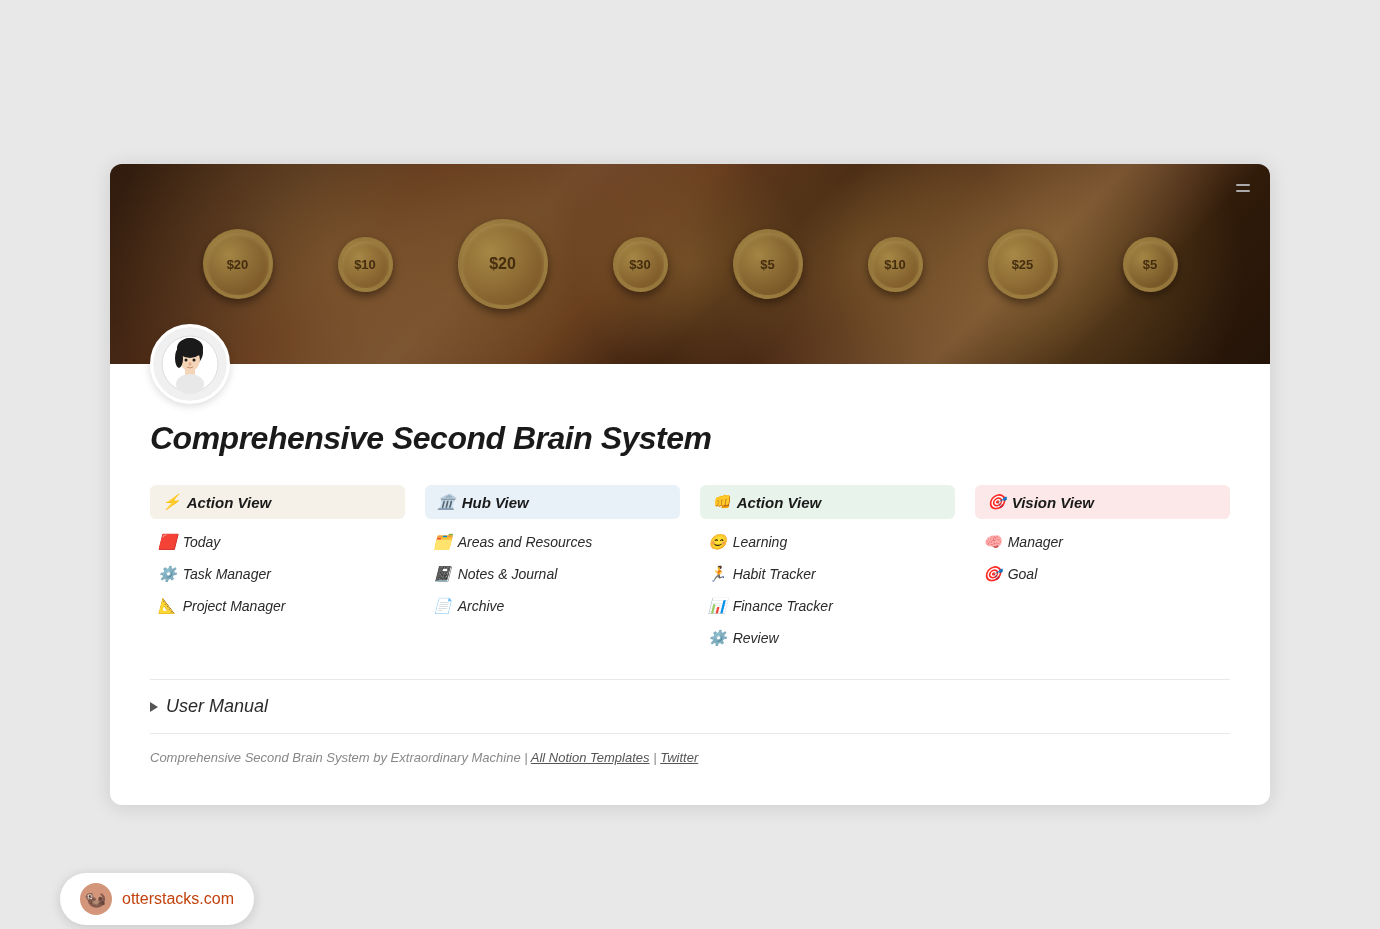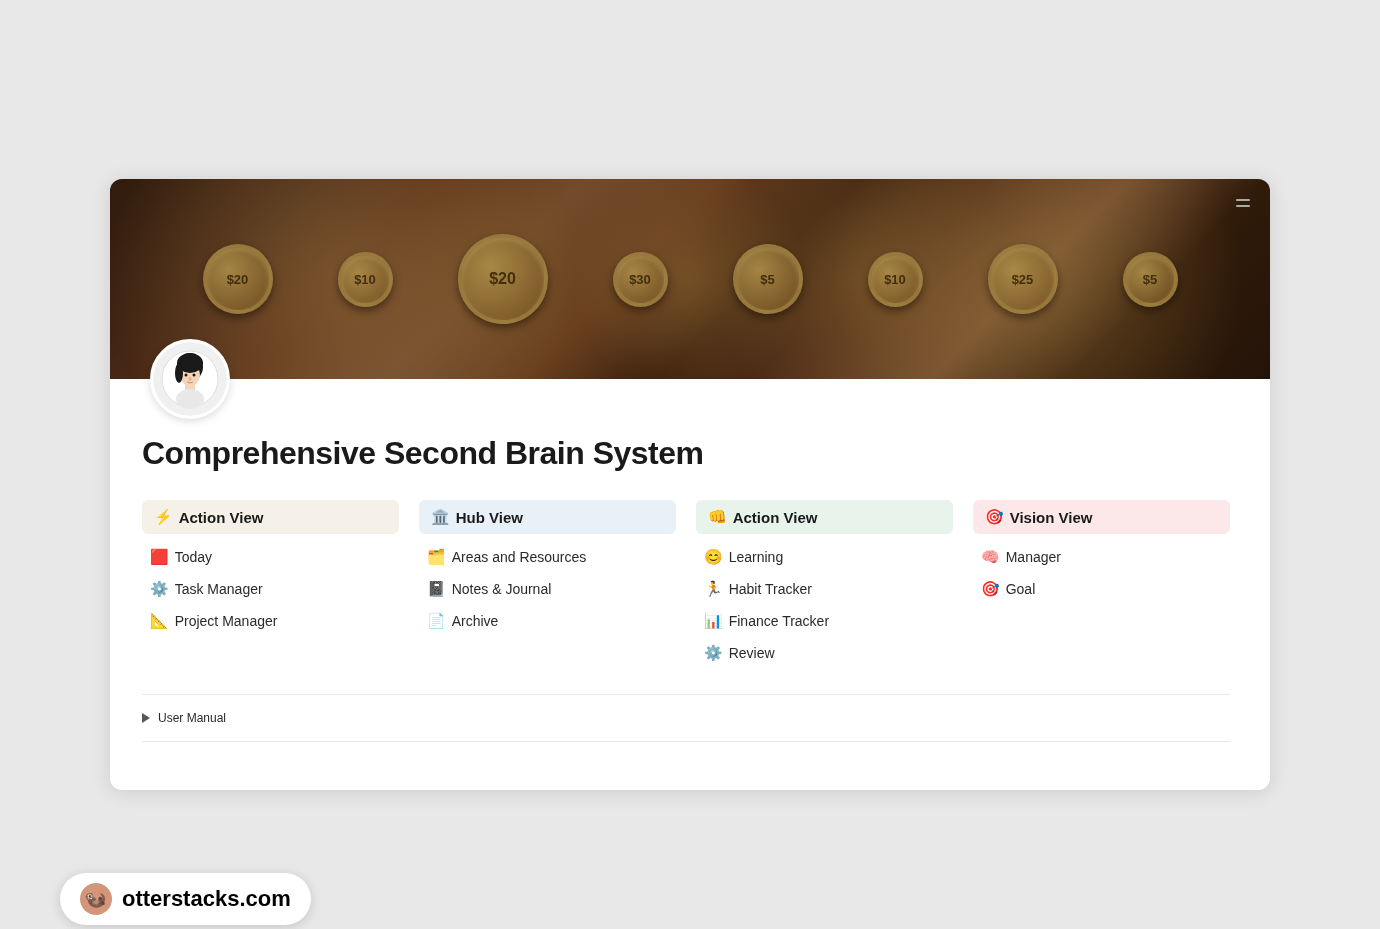--- a/index.html
+++ b/index.html
@@ -143,21 +143,22 @@
       overflow: hidden;
     }
 
     
     .person-illustration {
       width: 60px;
       height: 60px;
     }
 
     .page-content {
-      padding: 16px 40px 40px 32px;
+      padding: 16px 40px 40px 40px;
+      font-style: italic;
     }
 
     .page-title {
       font-size: 32px;
       font-weight: 800;
       color: #1a1a1a;
       margin-bottom: 28px;
       letter-spacing: -0.5px;
     }
 
@@ -213,21 +214,21 @@
       height: 1px;
       background: #e8e8e8;
       margin: 8px 0;
     }
 
     .user-manual-row {
       display: flex;
       align-items: center;
       gap: 8px;
       padding: 8px 0;
-      font-size: 12px;
+      font-size: 18px;
       color: #2a2a2a;
       cursor: pointer;
     }
 
     .triangle-icon {
       width: 0;
       height: 0;
       border-top: 5px solid transparent;
       border-bottom: 5px solid transparent;
       border-left: 8px solid #555;
@@ -270,23 +271,23 @@
       border-radius: 50%;
       background: #d4967a;
       display: flex;
       align-items: center;
       justify-content: center;
       font-size: 18px;
       overflow: hidden;
     }
 
     .site-name {
-      font-size: 22px;
-      font-weight: 700;
-      color: #000000;
+      font-size: 16px;
+      font-weight: 400;
+      color: #c2410c;
     }
 
     .notion-controls {
       position: absolute;
       top: 12px;
       right: 12px;
       display: flex;
       flex-direction: column;
       gap: 4px;
       padding: 8px;
@@ -442,20 +443,27 @@
 
       <div class="divider"></div>
 
       <div class="user-manual-row">
         <span class="triangle-icon"></span>
         <span>User Manual</span>
       </div>
 
       <div class="divider"></div>
 
+      <div class="footer-text">
+        <span>Comprehensive Second Brain System by Extraordinary Machine</span>
+        <span> | </span>
+        <a>All Notion Templates</a>
+        <span> | </span>
+        <a>Twitter</a>
+      </div>
 
     </div>
   </div>
 
   <div class="bottom-bar">
     <div class="site-icon">
       <span>🦦</span>
     </div>
     <span class="site-name">otterstacks.com</span>
   </div>

